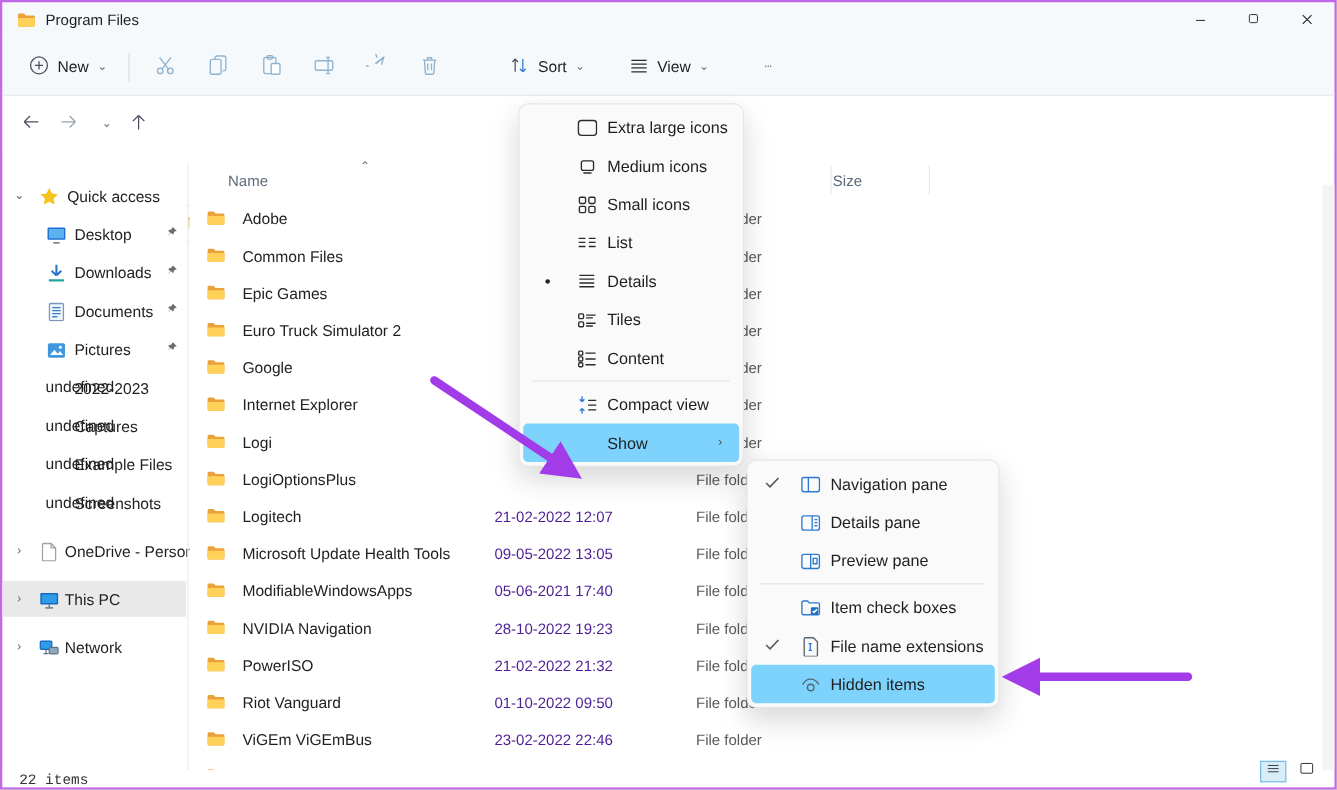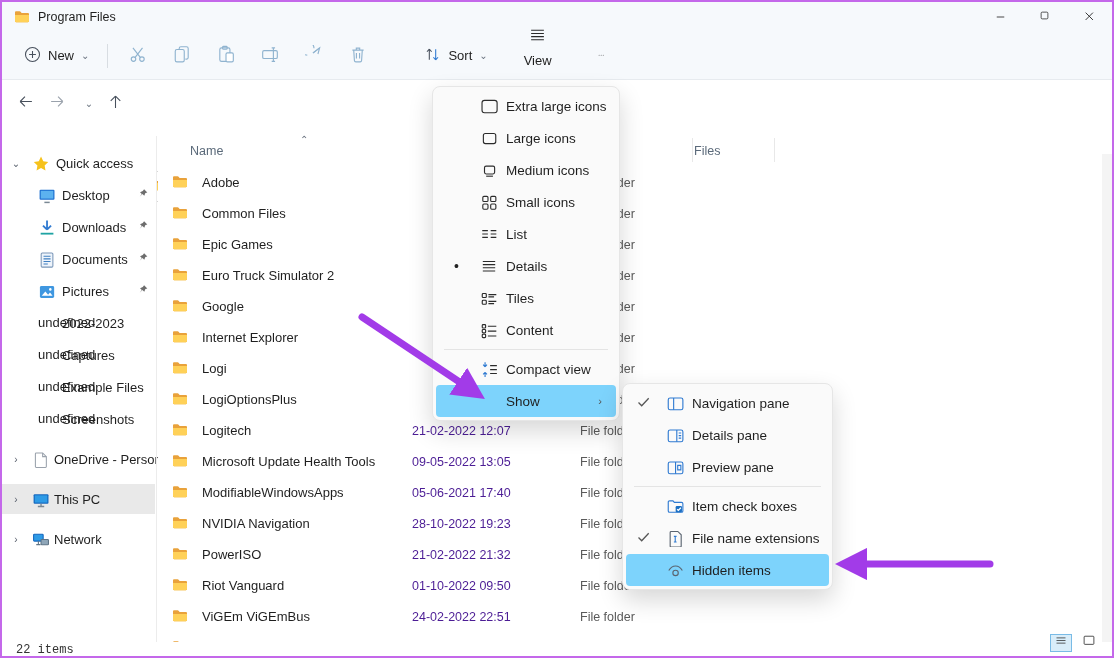--- a/index.html
+++ b/index.html
@@ -16,21 +16,21 @@
 
   
   .toolbar{ position:absolute; left:0; top:30px; width:100%; height:48px; background:#f6f9fc;
     border-bottom:1px solid #e7ebef; display:flex; align-items:center; }
   .tbtn{ display:flex; align-items:center; gap:7px; padding:6px 10px; border-radius:5px; color:#1f1f1f; }
   .tbtn .chev{ color:#6b7480; font-size:10px; }
   .tb-sep{ width:1px; height:24px; background:#d8dde2; margin:0 8px; }
   .icon-btn{ width:44px; height:34px; display:flex; align-items:center; justify-content:center; }
   #new-btn{ margin-left:12px; }
   #sort-btn{ margin-left:34px; }
-  #view-btn{ margin-left:16px;flex-direction:column; }
+  #view-btn{ margin-left:16px; }
   #more-btn{ margin-left:20px; width:38px; justify-content:center; }
 
   
   .navrow{ position:absolute; left:0; top:78px; width:100%; height:46px; background:#fff; }
   .navbtn{ position:absolute; top:8px; width:30px; height:30px; display:flex; align-items:center; justify-content:center; color:#3b4450; }
   .addressbar{ position:absolute; left:134px; top:91px; width:618px; height:31px; background:#fff;
     border:1px solid #d6d6d6; border-radius:4px; display:flex; align-items:center; padding:0 8px; }
   .crumb{ display:flex; align-items:center; gap:10px; margin-left:8px; }
   .crumb .seg{ font-size:13px; padding:2px 2px; }
   .crumb .csep{ color:#5f6773; font-size:9px; transform:scale(.9,1.2); }
@@ -343,21 +343,21 @@
             </svg></span>
           <span class="slabel" style="left: 52px;">Network</span>
         </div>
       </div>
 
     <div class="filelist">
       <div class="flheader">
         <span class="hname">Name</span>
         <span class="hcaret">⌃</span>
         <span class="hdiv" style="left:534px"></span>
-        <span class="hsize">Files</span>
+        <span class="hsize">Size</span>
         <span class="hdiv" style="left:616px"></span>
       </div>
       <div class="rows" id="rows">
           <div class="frow" style="top: 0px; padding-left: 12px;">
             <span class="ficon"><svg width="16" height="16" viewBox="0 0 16 16" fill="none">
                 <path d="M1 3.4c0-.7.5-1.2 1.2-1.2h3.4c.4 0 .8.2 1 .5l1 1.2h6.2c.7 0 1.2.5 1.2 1.2v7c0 .7-.5 1.2-1.2 1.2H2.2C1.5 13.3 1 12.8 1 12.1z" fill="#e9a23b"></path>
                 <path d="M1 5.9h14v6.2c0 .7-.5 1.2-1.2 1.2H2.2c-.7 0-1.2-.5-1.2-1.2z" fill="#ffd158"></path>
               </svg></span>
             <span class="fname">Adobe</span>
             <span class="fdate"></span>
@@ -479,21 +479,21 @@
             <span class="fname">Riot Vanguard</span>
             <span class="fdate">01-10-2022 09:50</span>
             <span class="ftype">File folder</span>
           </div>
           <div class="frow" style="top: 434px;">
             <span class="ficon"><svg width="16" height="16" viewBox="0 0 16 16" fill="none">
                 <path d="M1 3.4c0-.7.5-1.2 1.2-1.2h3.4c.4 0 .8.2 1 .5l1 1.2h6.2c.7 0 1.2.5 1.2 1.2v7c0 .7-.5 1.2-1.2 1.2H2.2C1.5 13.3 1 12.8 1 12.1z" fill="#e9a23b"></path>
                 <path d="M1 5.9h14v6.2c0 .7-.5 1.2-1.2 1.2H2.2c-.7 0-1.2-.5-1.2-1.2z" fill="#ffd158"></path>
               </svg></span>
             <span class="fname">ViGEm ViGEmBus</span>
-            <span class="fdate">24-02-2022 22:51</span>
+            <span class="fdate">23-02-2022 22:46</span>
             <span class="ftype">File folder</span>
           </div>
           <div class="frow" style="top: 465px;">
             <span class="ficon"><svg width="16" height="16" viewBox="0 0 16 16" fill="none">
                 <path d="M1 3.4c0-.7.5-1.2 1.2-1.2h3.4c.4 0 .8.2 1 .5l1 1.2h6.2c.7 0 1.2.5 1.2 1.2v7c0 .7-.5 1.2-1.2 1.2H2.2C1.5 13.3 1 12.8 1 12.1z" fill="#e9a23b"></path>
                 <path d="M1 5.9h14v6.2c0 .7-.5 1.2-1.2 1.2H2.2c-.7 0-1.2-.5-1.2-1.2z" fill="#ffd158"></path>
               </svg></span>
             <span class="fname"></span>
             <span class="fdate"></span>
             <span class="ftype"></span>
@@ -523,28 +523,20 @@
   </div>
 
   <div class="menu" id="view-menu">
       <div class="mitem">
         <span class="micon">
           <svg width="18" height="18" viewBox="0 0 16 16" fill="none">
             <rect x="1.8" y="3" width="13.4" height="11" rx="2.2" stroke="#2b2b2b"></rect>
           </svg>
         </span>
         <span class="mlabel">Extra large icons</span>
-      </div>
-      <div class="mitem">
-        <span class="micon">
-          <svg width="18" height="18" viewBox="0 0 16 16" fill="none">
-            <rect x="3" y="4" width="11" height="9" rx="1.8" stroke="#2b2b2b"></rect>
-          </svg>
-        </span>
-        <span class="mlabel">Large icons</span>
       </div>
       <div class="mitem">
         <span class="micon">
           <svg width="18" height="18" viewBox="0 0 16 16" fill="none">
             <rect x="4" y="4.5" width="9" height="7" rx="1.4" stroke="#2b2b2b"></rect>
             <path d="M5.5 13.5h6" stroke="#2b2b2b"></path>
           </svg>
         </span>
         <span class="mlabel">Medium icons</span>
       </div>

